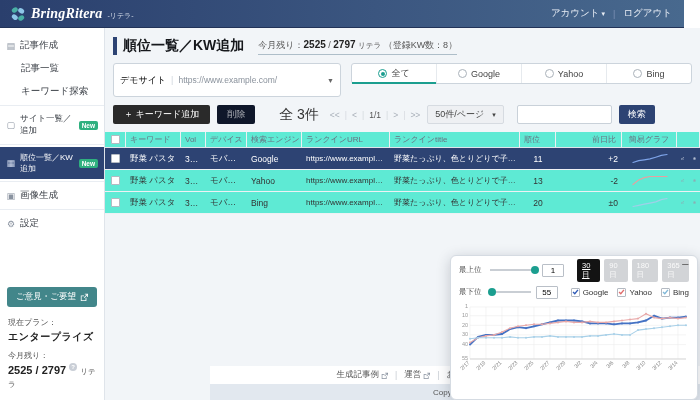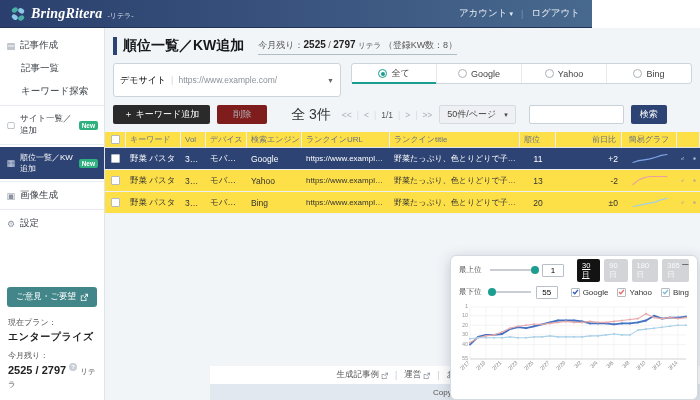--- a/index.html
+++ b/index.html
@@ -1,20 +1,20 @@
 <!DOCTYPE html>
 <html><head>
 <meta charset="utf-8">
 <style>
   * { margin:0; padding:0; box-sizing:border-box; }
   html,body { width:700px; height:400px; overflow:hidden; background:#fff;
     font-family:"Liberation Sans", sans-serif; }
 
   
-  .topbar { position:absolute; top:0; left:0; width:592px; height:28px;
+  .topbar { position:absolute; top:0; left:0; width:684px; height:28px;
     background:linear-gradient(90deg,#2a3f6d 0%,#3b5680 55%,#48698e 100%);
     border-bottom:1px solid #223358; display:flex; align-items:center; color:#fff; z-index:5;}
   .logo { display:flex; align-items:baseline; gap:5px; margin-left:10px; }
   .logo-mark { align-self:center; width:16px; height:16px; }
   .logo-name { font-family:"Liberation Serif", serif; font-style:italic; font-weight:bold;
     font-size:14px; letter-spacing:.2px; }
   .logo-sub { font-size:7px; color:#d6deea; }
   .topbar-right { margin-left:auto; margin-right:12px; display:flex; align-items:center;
     gap:8px; font-size:9.5px; color:#e8edf5; }
   .topbar-right .sep { color:#7e92b5; font-size:9px; }
@@ -76,35 +76,35 @@
   .radio-on::after { content:""; position:absolute; inset:1.5px; background:#1b9e8f;
     border-radius:50%; }
   .radio-sel::before { content:""; position:absolute; left:0; right:0; bottom:-1px;
     height:2px; background:#1b9e8f; }
 
   .toolbar-row { display:flex; align-items:center; margin:8px 8px 0 8px; gap:7px;
     font-size:9px; }
   .btn { border-radius:2px; display:flex; align-items:center; justify-content:center;
     cursor:pointer; }
   .btn-add { background:#2a2a2a; color:#fff; height:19px; padding:0 11px; }
-  .btn-del { background:#7f1d1d; color:#b1b4ba; height:19px; padding:0 16px; }
+  .btn-del { background:#0f172a; color:#b1b4ba; height:19px; padding:0 10px; }
   .count { color:#333; font-size:14px; margin-left:17px; }
   .pager { display:flex; align-items:center; gap:5px; color:#a8afb8; font-size:8.5px;
     margin-left:4px;}
   .pager .cur { color:#555; }
   .pager .psep { color:#d5dadf; }
   .pagesize { background:#eef0f3; border:1px solid #d6dbe1; border-radius:2px;
     height:19px; display:flex; align-items:center; gap:6px; padding:0 7px; color:#444;
     cursor:pointer;}
   .search-input { width:95px; height:19px; border:1px solid #c9d1d9; background:#fff;
     border-radius:2px; font-size:9px; padding:0 4px; margin-left:6px;}
   .btn-search { background:#2d4373; color:#fff; height:19px; padding:0 9px; }
 
   
-  .table { margin-top:8px; background:#fde047; width:595px; font-size:8.5px; }
+  .table { margin-top:8px; background:#5eead4; width:595px; font-size:8.5px; }
   .trow { display:flex; align-items:center; height:22px; border-bottom:1px solid #eef1f4;
     color:#333; }
   .thead { height:16px; color:#697180; font-size:8px; border-bottom:1px solid #dfe4ea; }
   .thead .cell { border-right:1px solid #edf0f3; height:100%; display:flex; align-items:center;}
   .cell { padding:0 4px; overflow:hidden; white-space:nowrap; text-overflow:ellipsis; }
   .c0{flex:0 0 21px; display:flex; justify-content:center;}
   .c1{flex:0 0 55px;} .c2{flex:0 0 25px; text-align:right;} .c3{flex:0 0 41px;}
   .c4{flex:0 0 55px;} .c5{flex:0 0 88px; font-size:8px;} .c6{flex:0 0 130px; font-size:8px;}
   .c7{flex:0 0 36px; text-align:center;} .c8{flex:0 0 34px; text-align:right;margin-left:32px;}
   .c9{flex:0 0 55px; display:flex; align-items:center; justify-content:center;}

